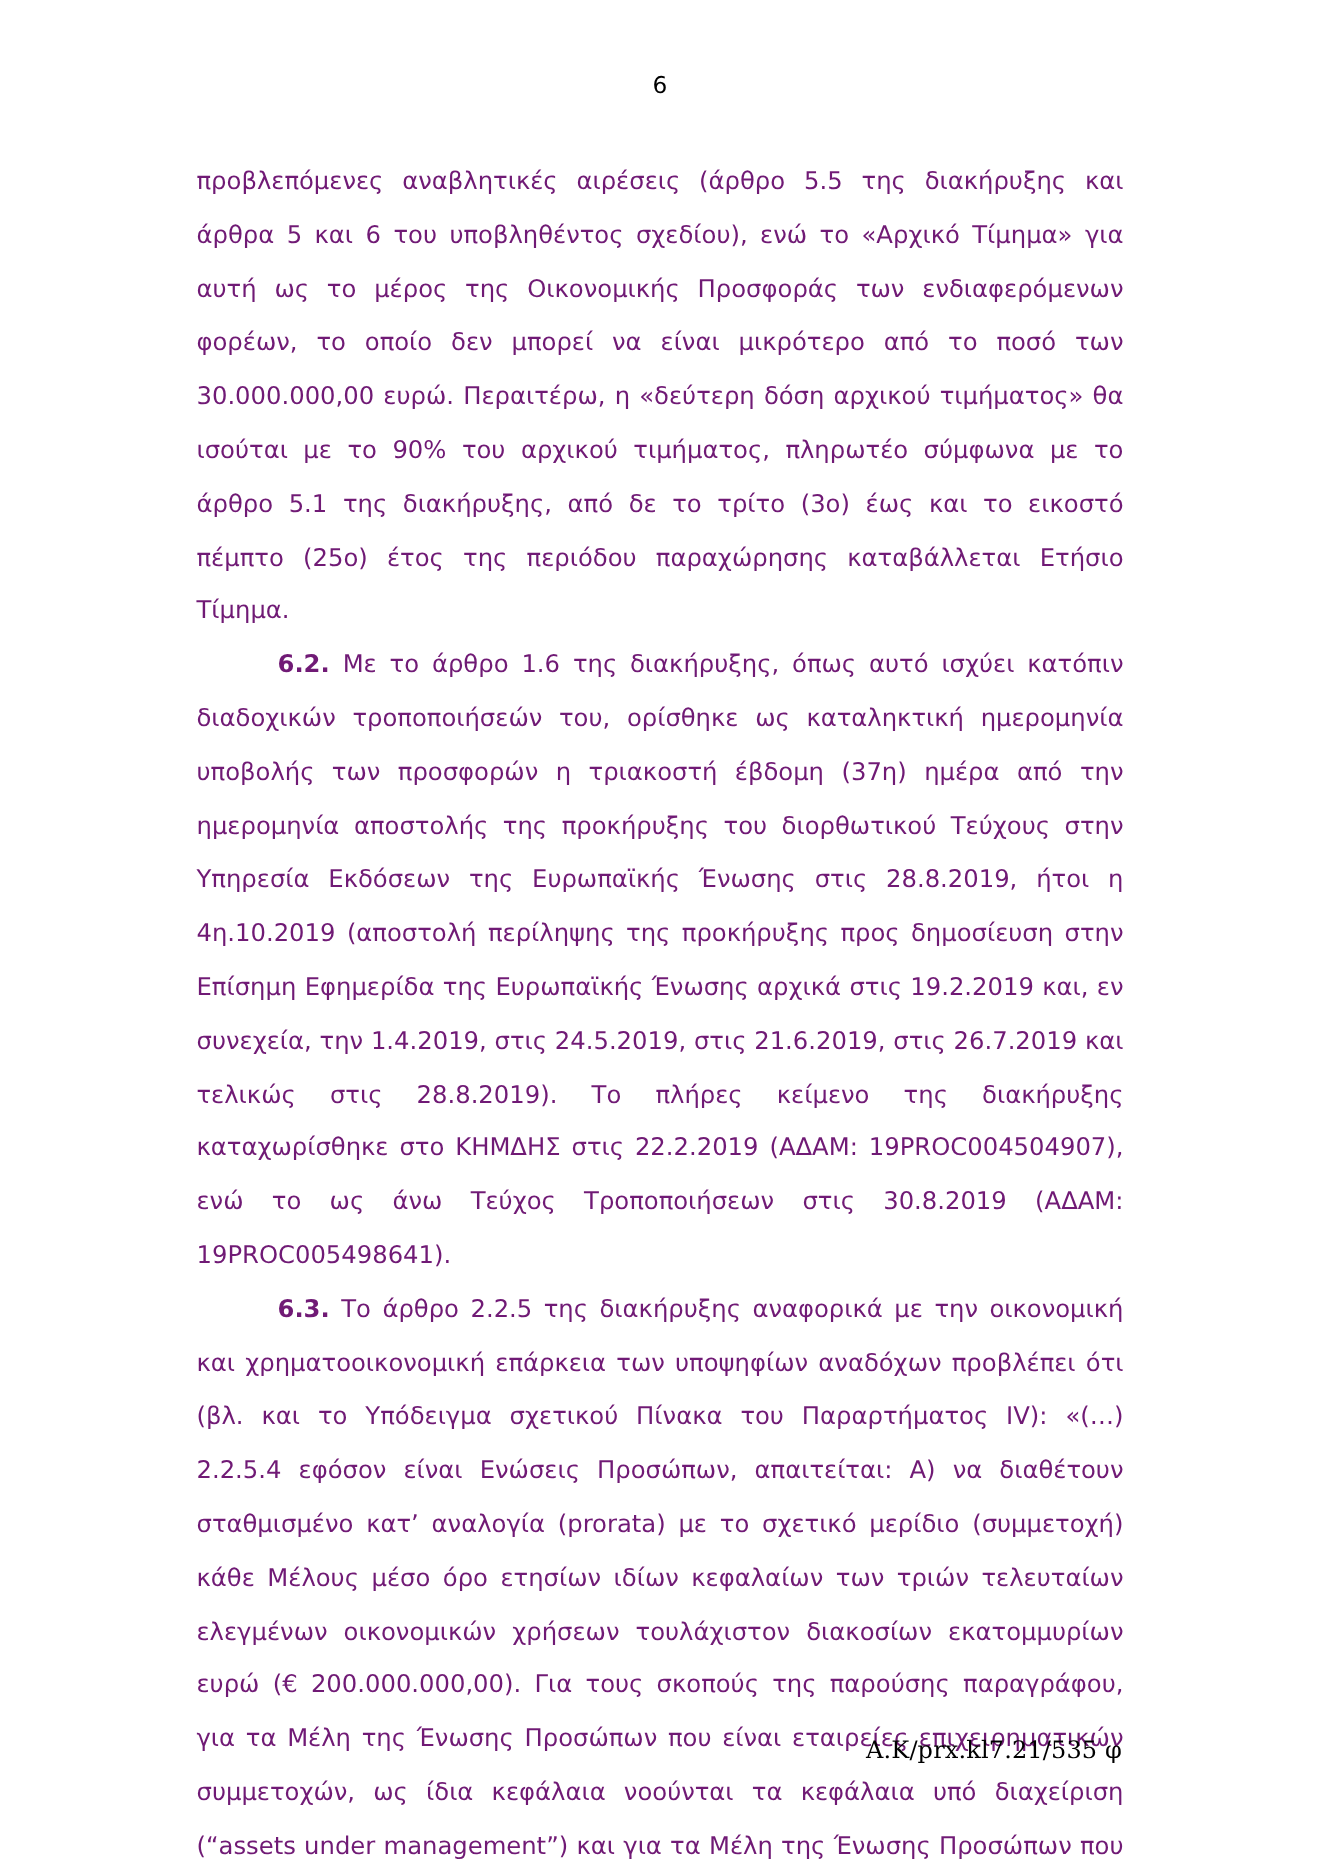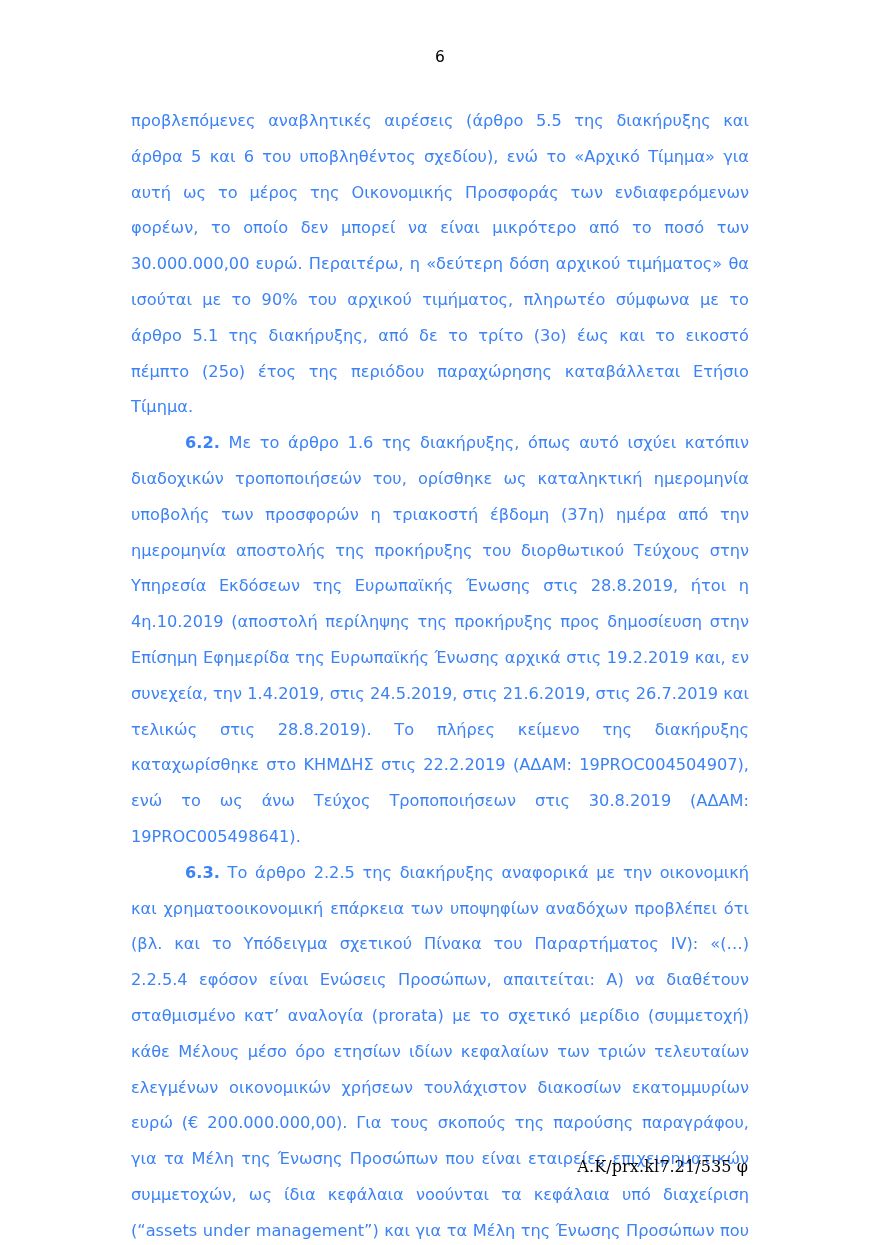--- a/index.html
+++ b/index.html
@@ -38,21 +38,21 @@
     top: 103px;
     width: 618px;
   }
   p.para {
     margin: 0 0 0 0;
     font-family: "DejaVu Sans", sans-serif;
     font-size: 16.2px;
     line-height: 35.8px;
     text-align: justify;
     text-justify: inter-word;
-    color: #3b82f6;
+    color: #701a75;
     hyphens: none;
   }
   p.para.indented {
     text-indent: 54px;
   }
   p.gap {
   }
   .num {
     font-weight: bold;
   }

